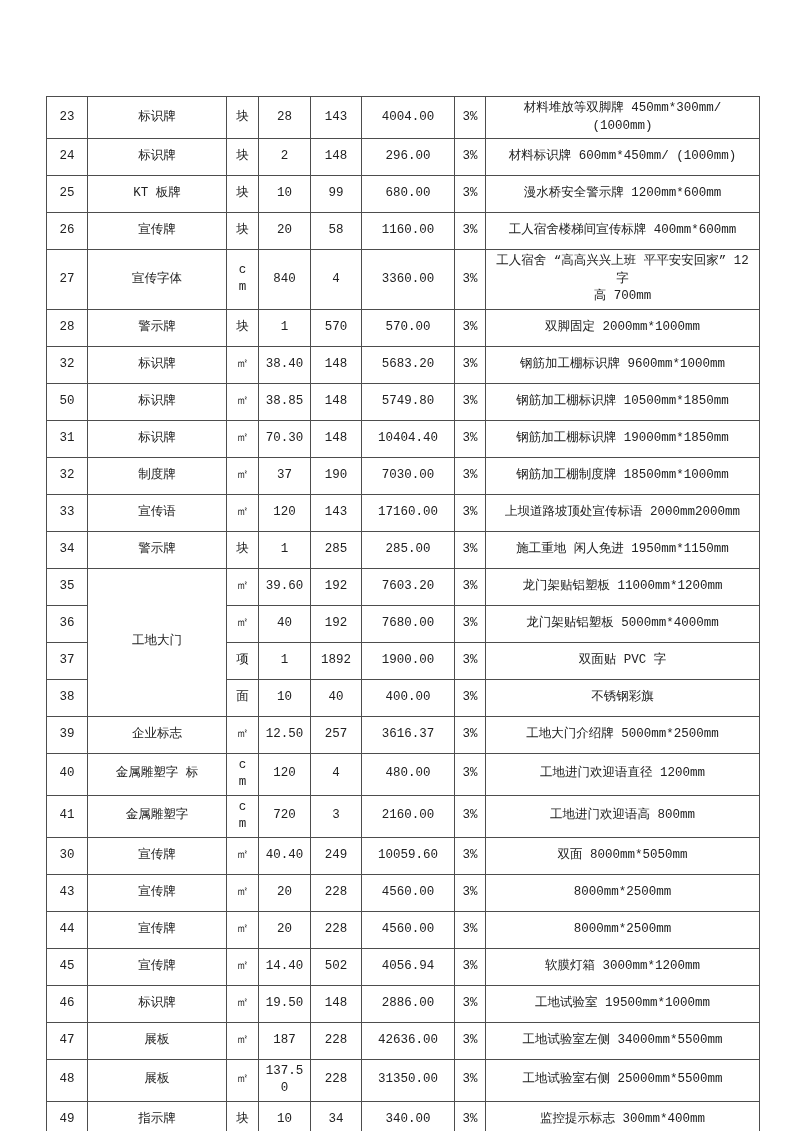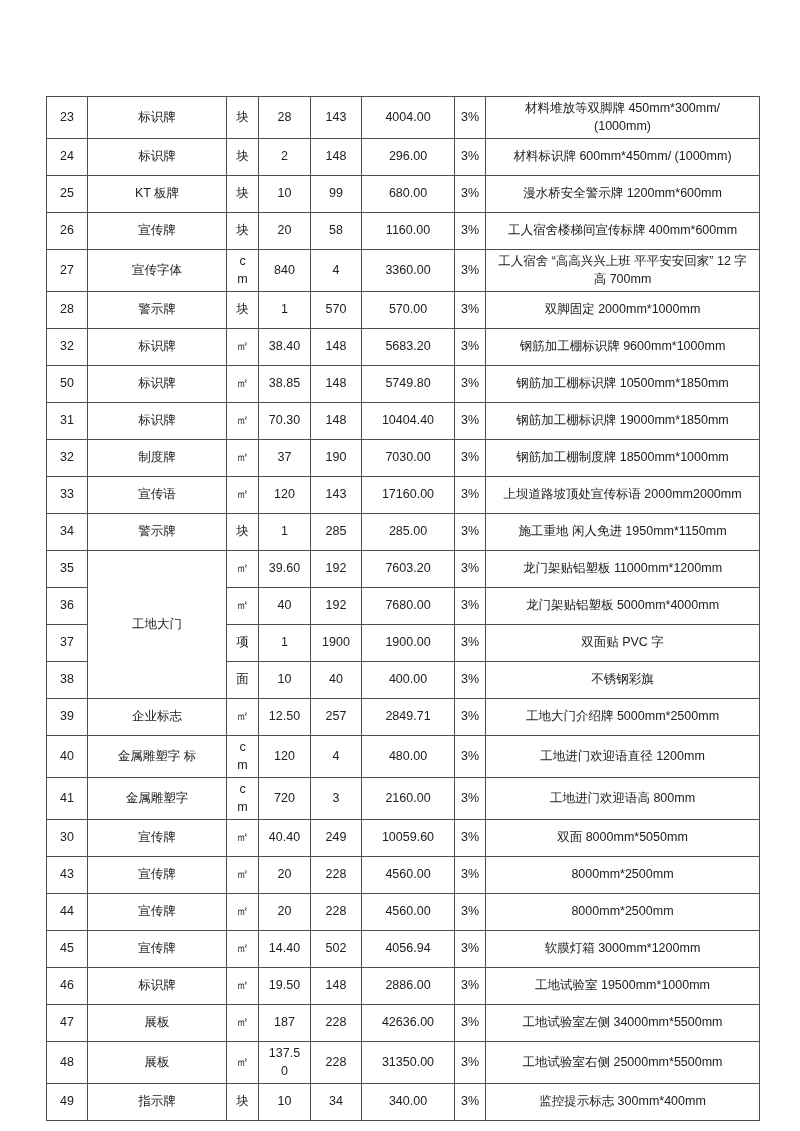--- a/index.html
+++ b/index.html
@@ -6,21 +6,21 @@
     margin: 0;
     padding: 0;
     background: #ffffff;
   }
   .page {
     position: relative;
     width: 800px;
     height: 1131px;
     background: #ffffff;
     overflow: hidden;
-    font-family: Liberation Sans, sans-serif;
+    font-family: Liberation Mono, monospace;
   }
   table.cost-table {
     position: absolute;
     left: 46px;
     top: 96px;
     width: 713px;
     border-collapse: collapse;
     table-layout: fixed;
   }
   table.cost-table td {
@@ -199,41 +199,41 @@
           <td>40</td>
           <td>192</td>
           <td>7680.00</td>
           <td>3%</td>
           <td>龙门架贴铝塑板 5000mm*4000mm</td>
         </tr>
         <tr>
           <td>37</td>
           <td>项</td>
           <td>1</td>
-          <td>1900</td>
+          <td>1892</td>
           <td>1900.00</td>
           <td>3%</td>
           <td>双面贴 PVC 字</td>
         </tr>
         <tr>
           <td>38</td>
           <td>面</td>
           <td>10</td>
           <td>40</td>
           <td>400.00</td>
           <td>3%</td>
           <td>不锈钢彩旗</td>
         </tr>
         <tr>
           <td>39</td>
           <td>企业标志</td>
           <td>㎡</td>
           <td>12.50</td>
           <td>257</td>
-          <td>2849.71</td>
+          <td>3616.37</td>
           <td>3%</td>
           <td>工地大门介绍牌 5000mm*2500mm</td>
         </tr>
         <tr>
           <td>40</td>
           <td>金属雕塑字 标</td>
           <td>c
 m</td>
           <td>120</td>
           <td>4</td>

